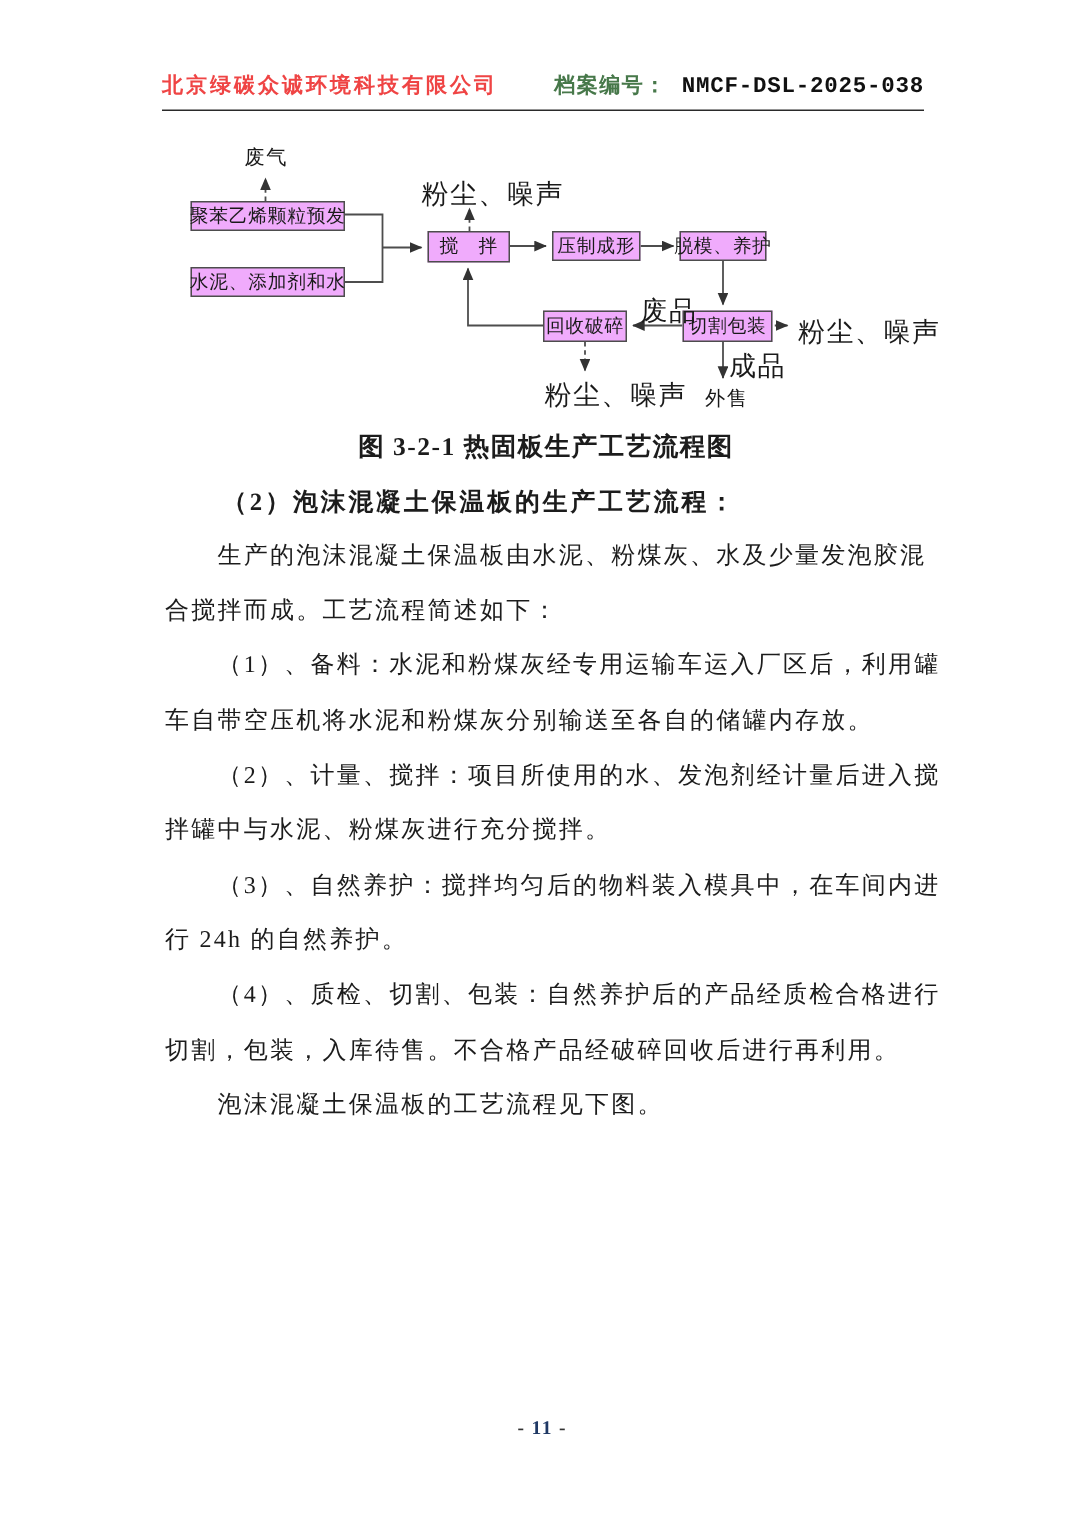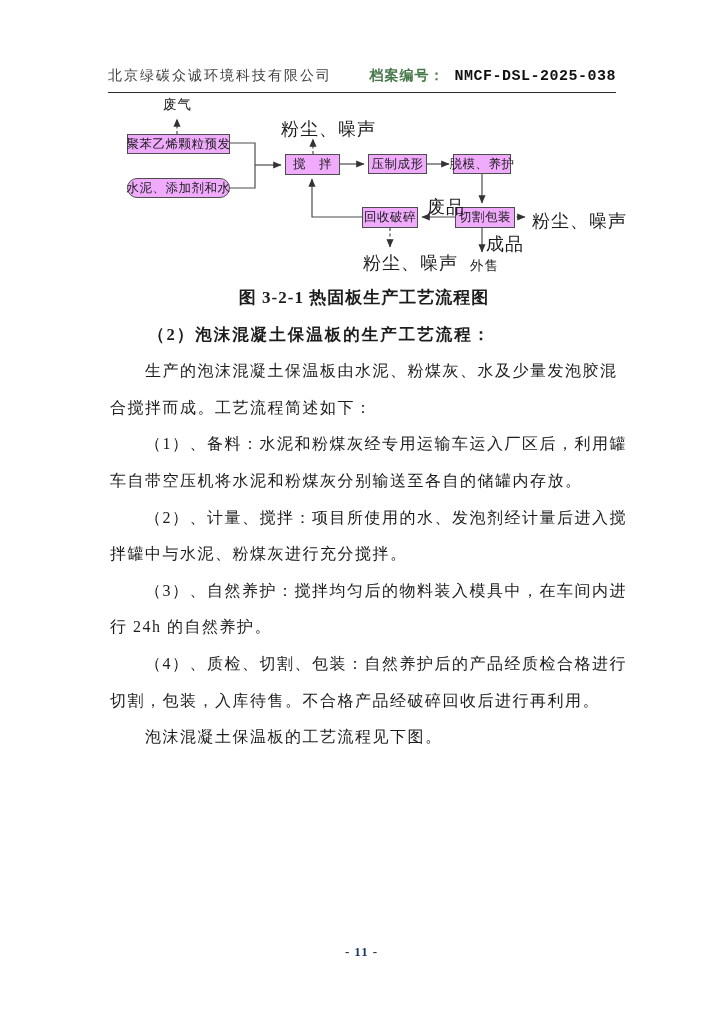--- a/index.html
+++ b/index.html
@@ -7,21 +7,21 @@
     position:relative;width:723px;height:1024px;background:#ffffff;
     font-family:"Liberation Serif","DejaVu Serif",serif;color:#1c1c1c;
     margin:0 auto;overflow:hidden;
   }
   
   .hdr{
     position:absolute;left:108px;top:48px;width:508px;
     display:flex;justify-content:space-between;align-items:flex-end;
     border-bottom:1.5px solid #2a2a2a;padding-bottom:7px;
   }
-  .hdr .company{font-size:14px;font-weight:normal;color:#404040;letter-spacing:2px;margin-top:19px;}
+  .hdr .company{font-size:14px;font-weight:bold;color:#ef4444;letter-spacing:2px;}
   .hdr .arch{display:flex;align-items:flex-end;gap:10px;font-family:Liberation Mono, monospace;}
   .hdr .arch-label{font-size:14px;font-weight:bold;color:#47784a;letter-spacing:1px;}
   .hdr .arch-num{font-size:15px;font-weight:bold;color:#111;letter-spacing:0.5px;}
   
   .fc{position:absolute;left:100px;top:90px;width:520px;height:195px;}
   .fc svg{position:absolute;left:0;top:0;}
   .fc .node{
     position:absolute;box-sizing:border-box;border:1px solid #4d4d4d;background:#f0abfc;
     display:flex;align-items:center;justify-content:center;
     font-size:12.5px;color:#1a1a1a;white-space:nowrap;letter-spacing:0.5px;
@@ -82,21 +82,21 @@
         <g stroke-dasharray="3,2.5">
           <path d="M77,44 V29" marker-end="url(#ah)"></path>
           <path d="M213,64 V49" marker-end="url(#ah)"></path>
           <path d="M290,138 V157" marker-end="url(#ah)"></path>
           <path d="M411,127 H425" marker-end="url(#ah)"></path>
         </g>
       </g>
     </svg>
 
     <div class="node" style="left:27px;top:44px;width:103px;height:20px;">聚苯乙烯颗粒预发</div>
-    <div class="node" style="left:27px;top:88px;width:103px;height:20px;border-radius:10px;">水泥、添加剂和水</div>
+    <div class="node" style="left:27px;top:88px;width:103px;height:20px;">水泥、添加剂和水</div>
     <div class="node" style="left:185px;top:64px;width:55px;height:21px;">搅　拌</div>
     <div class="node" style="left:268px;top:64px;width:59px;height:20px;">压制成形</div>
     <div class="node" style="left:353px;top:64px;width:58px;height:20px;">脱模、养护</div>
     <div class="node" style="left:355px;top:117px;width:60px;height:21px;">切割包装</div>
     <div class="node" style="left:262px;top:117px;width:56px;height:21px;">回收破碎</div>
 
     <div class="lbl" style="left:63px;top:6px;font-size:13.5px;">废气</div>
     <div class="lbl" style="left:181px;top:27px;">粉尘、噪声</div>
     <div class="lbl" style="left:327px;top:105px;">废品</div>
     <div class="lbl" style="left:432px;top:119px;">粉尘、噪声</div>

